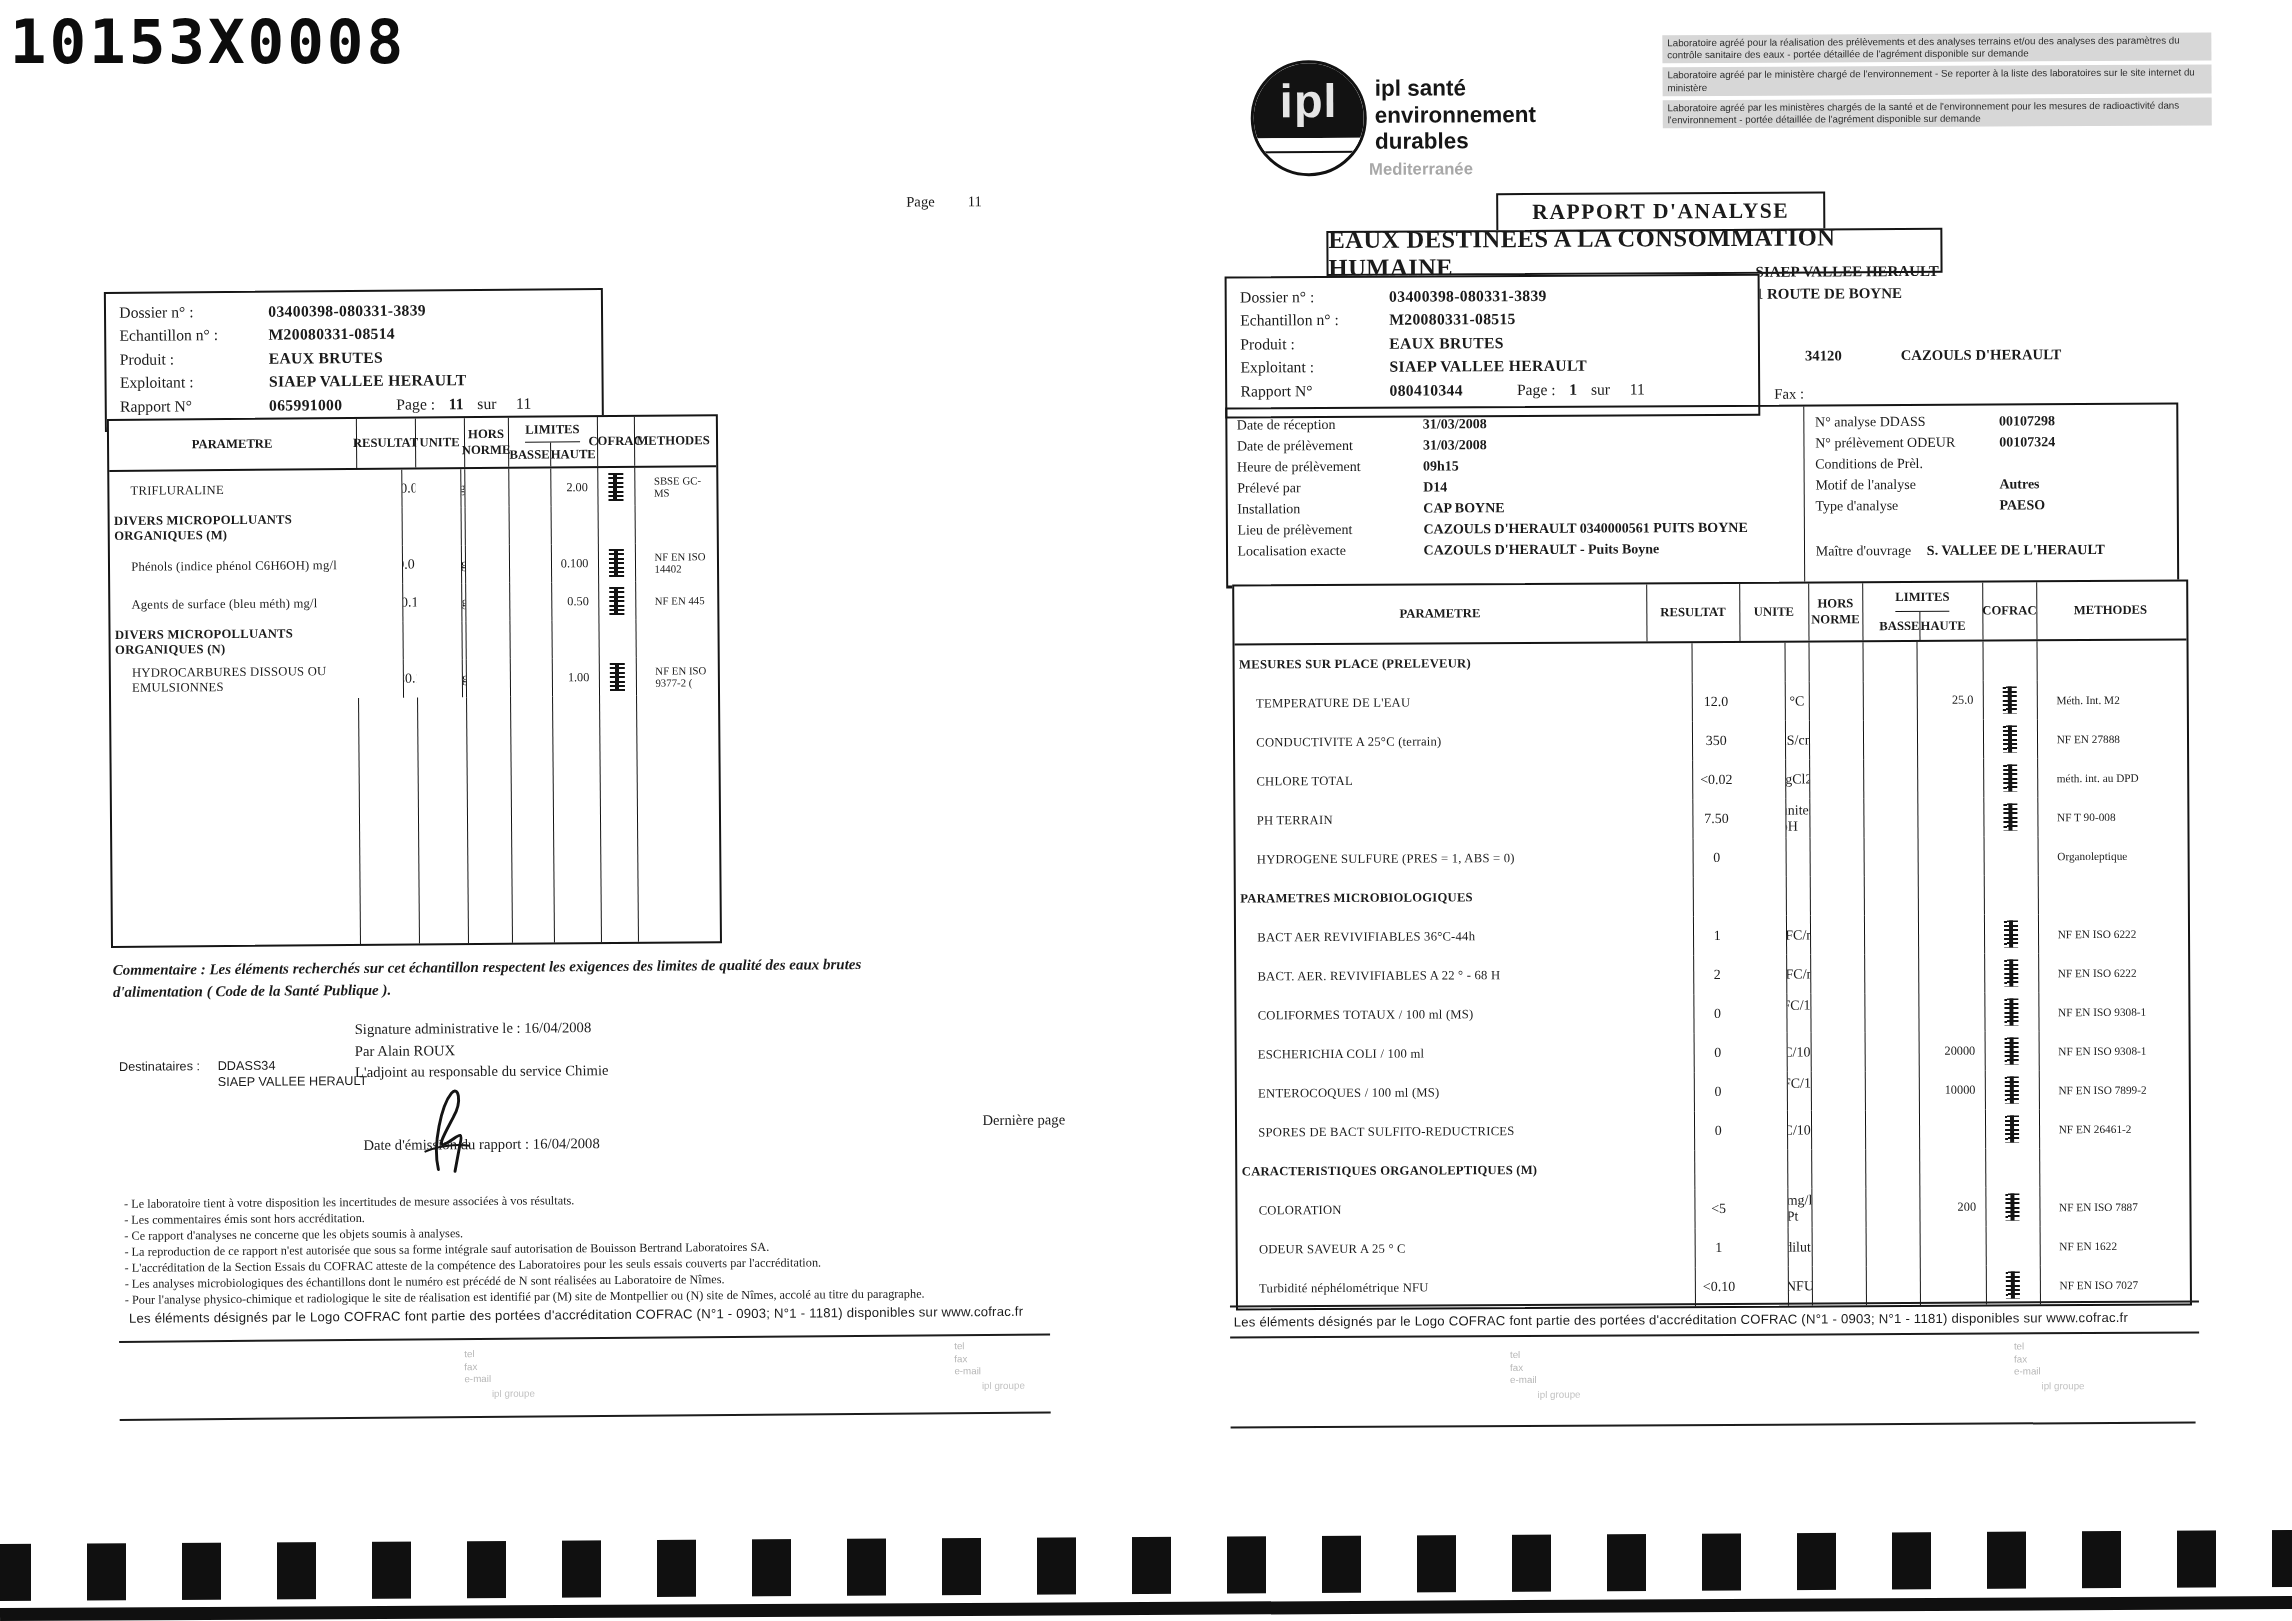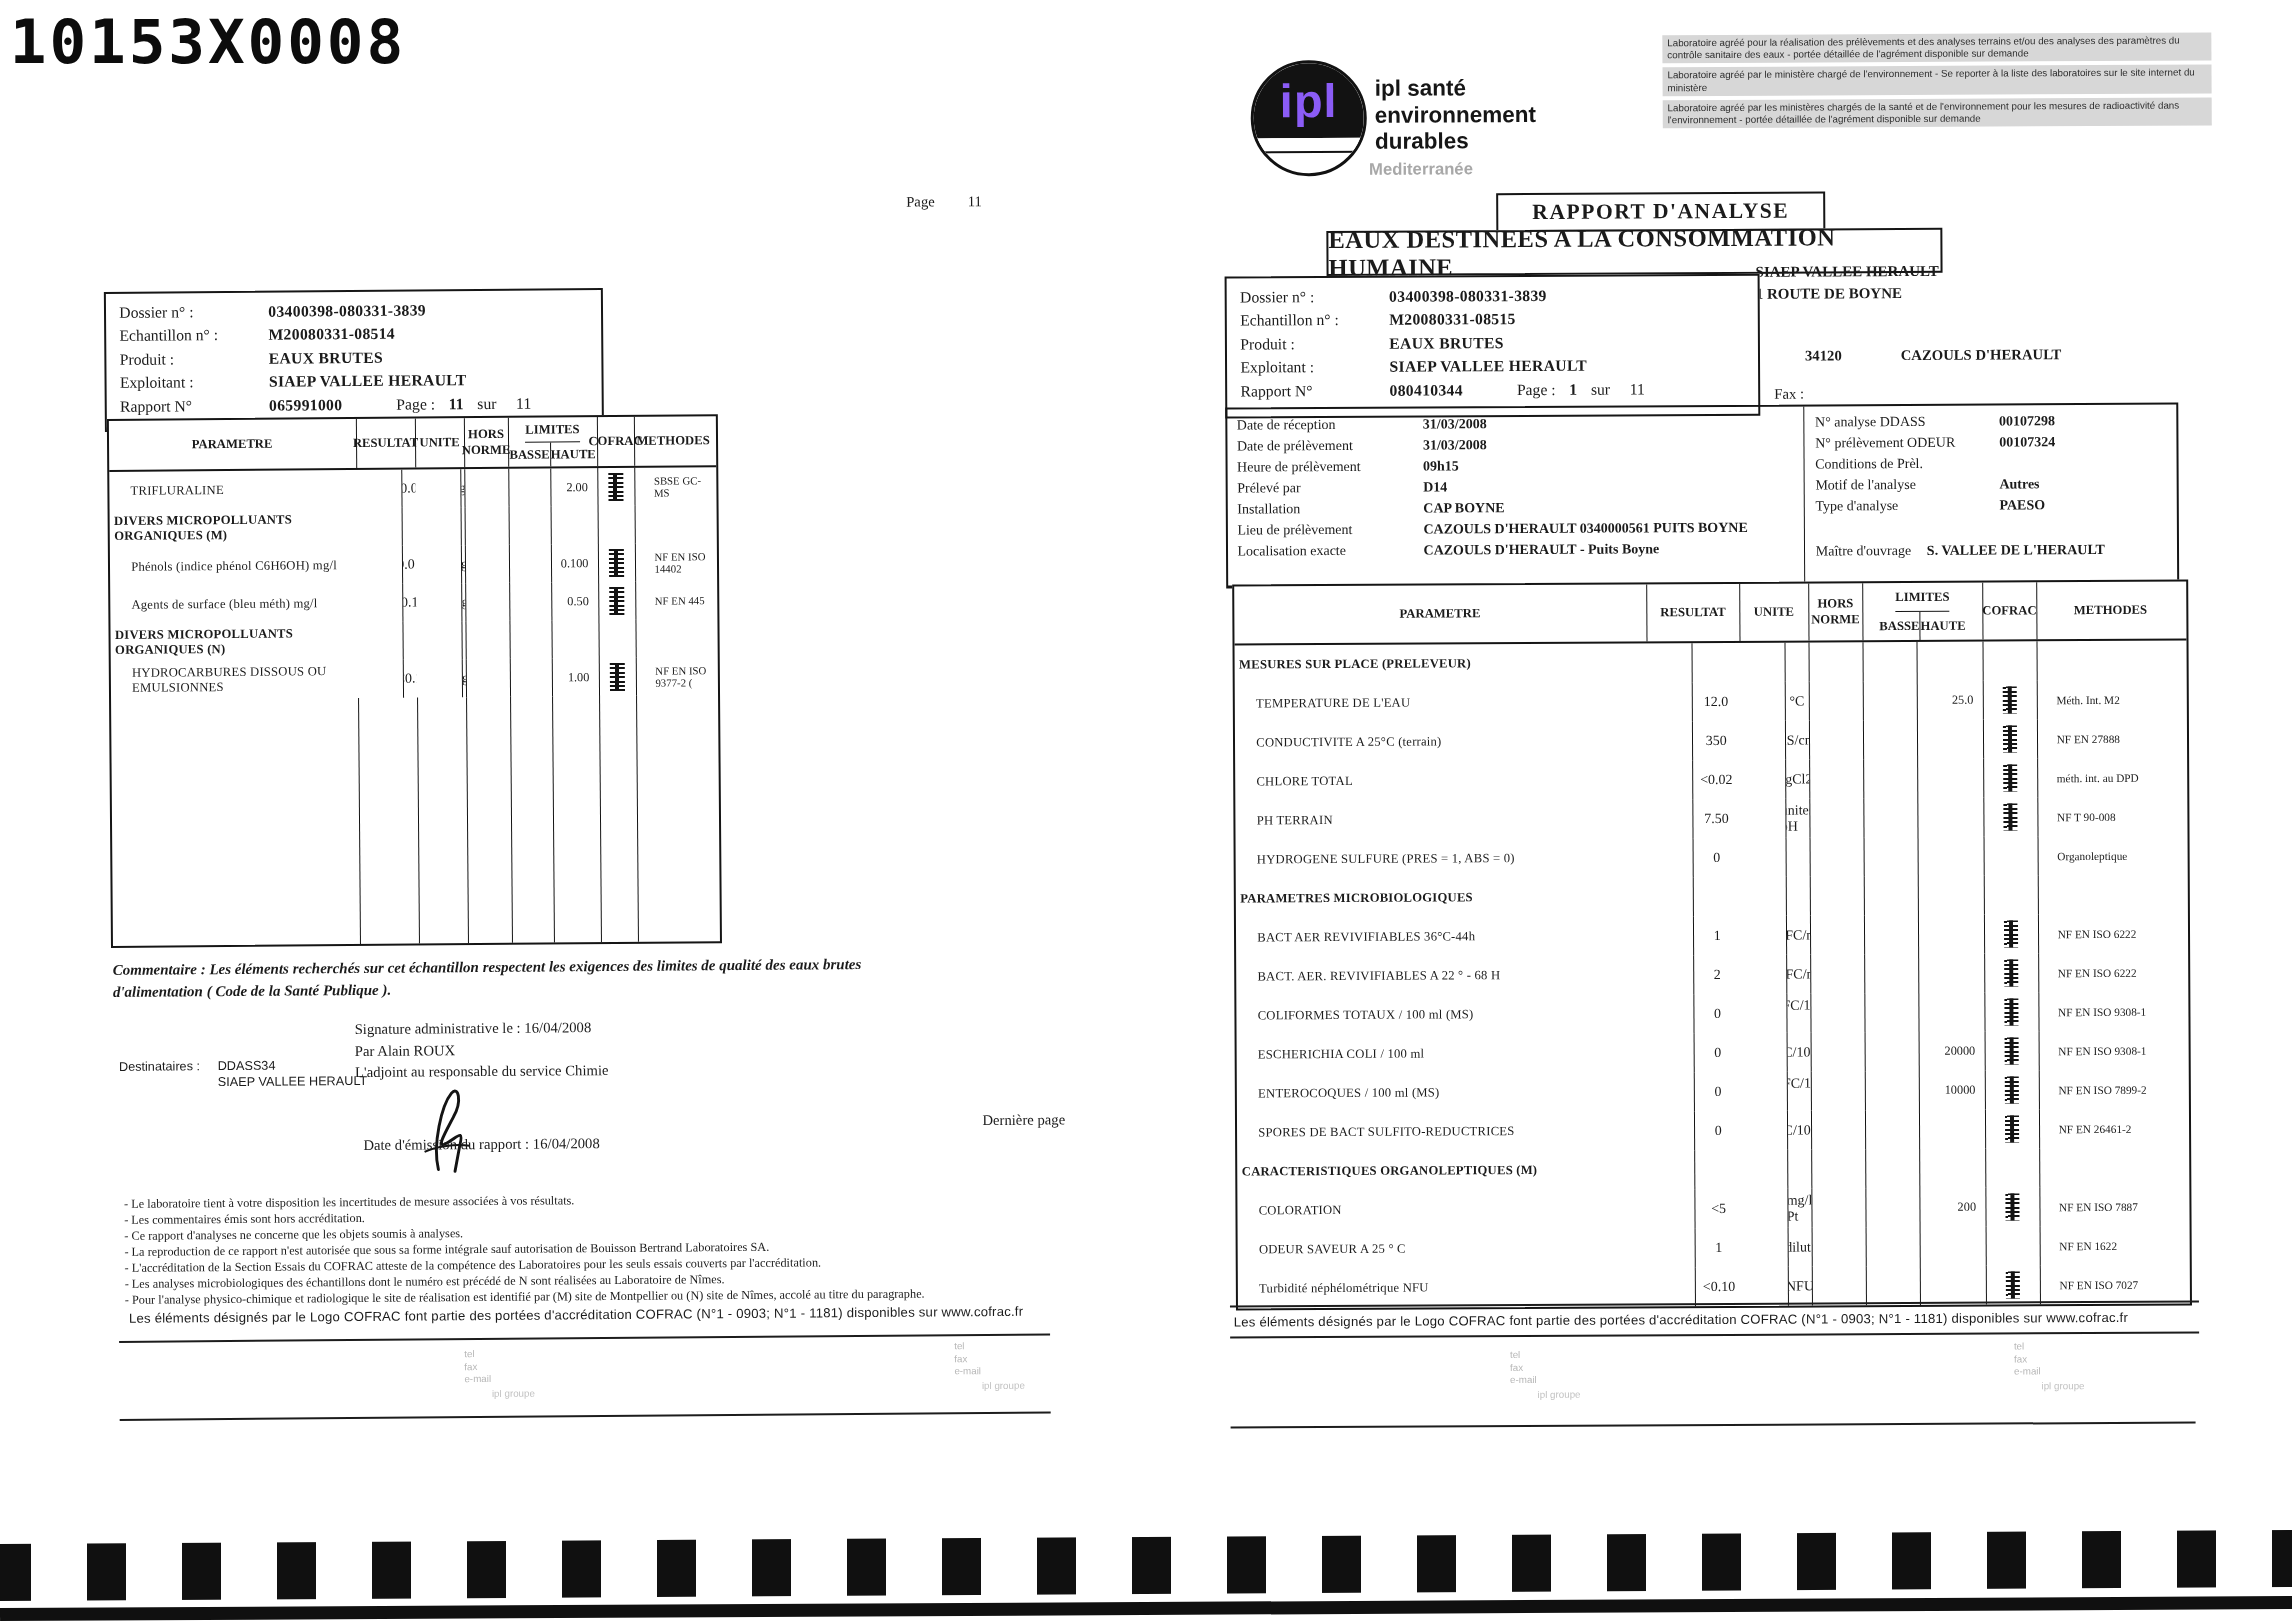--- a/index.html
+++ b/index.html
@@ -80,21 +80,21 @@
   .notes { position:absolute; left:35px; top:1008px; width:921px; font-size:12.3px; line-height:16px; }
   .cofrac-line { font-family:"Liberation Sans", sans-serif; font-size:13.2px; letter-spacing:0.2px; }
   .cofrac-line-left { position:absolute; left:39px; top:1123px; width:912px; }
   .contact-box { position:absolute; border-top:2px solid #1c1c1c; border-bottom:2px solid #1c1c1c; }
   .contact-box-left { left:29px; top:1153px; width:931px; height:76px; }
   .cluster { position:absolute; color:#b8b8b8; font-size:9.8px; line-height:12.7px; font-family:"Liberation Sans", sans-serif; }
   .cluster .grp { margin-left:27.4px; margin-top:2px; color:#c2c2c2; }
 
   
   .ipl-circle { position:absolute; left:41px; top:31px; width:110px; height:110px; border-radius:50%; border:3.9px solid #121212; overflow:hidden; background:#fff; }
-  .ipl-top { height:68%; background:#121212; color:#8b5cf6; display:flex; align-items:center; justify-content:center; font-family:"Liberation Sans", sans-serif; font-weight:bold; font-size:47px; letter-spacing:1px; }
+  .ipl-top { height:68%; background:#121212; color:#e5e5e5; display:flex; align-items:center; justify-content:center; font-family:"Liberation Sans", sans-serif; font-weight:bold; font-size:47px; letter-spacing:1px; }
   .ipl-band { height:12%; background:#fff; border-bottom:2px solid #121212; }
   .logo-title { position:absolute; left:165px; top:47px; font-family:"Liberation Sans", sans-serif; font-weight:bold; font-size:22.5px; line-height:26.5px; color:#161616; }
   .logo-sub { position:absolute; left:159px; top:131px; font-family:"Liberation Sans", sans-serif; font-weight:bold; font-size:16.7px; color:#a8a8a8; }
   .accredit { position:absolute; left:453px; top:7.8px; width:549px; font-family:"Liberation Sans", sans-serif; font-size:9.8px; line-height:12.3px; color:#2e2e2e; }
   .accredit p { margin:0 0 3.9px 0; background:#d7d7d7; padding:2px 4.9px; }
   .title-box { position:absolute; border:2.5px solid #151515; display:flex; align-items:center; justify-content:center; font-weight:bold; background:#fff; }
   .rap-box { left:286px; top:165px; width:325px; height:35px; font-size:21.6px; letter-spacing:1.5px; }
   .eaux-box { left:116px; top:202px; width:612px; height:41px; font-size:24.5px; letter-spacing:0.5px; }
   .addressee { position:absolute; left:545px; top:235px; font-size:15px; font-weight:bold; line-height:21.6px; }
   .addr-city { position:absolute; left:594px; top:321px; font-size:14.7px; font-weight:bold; }

